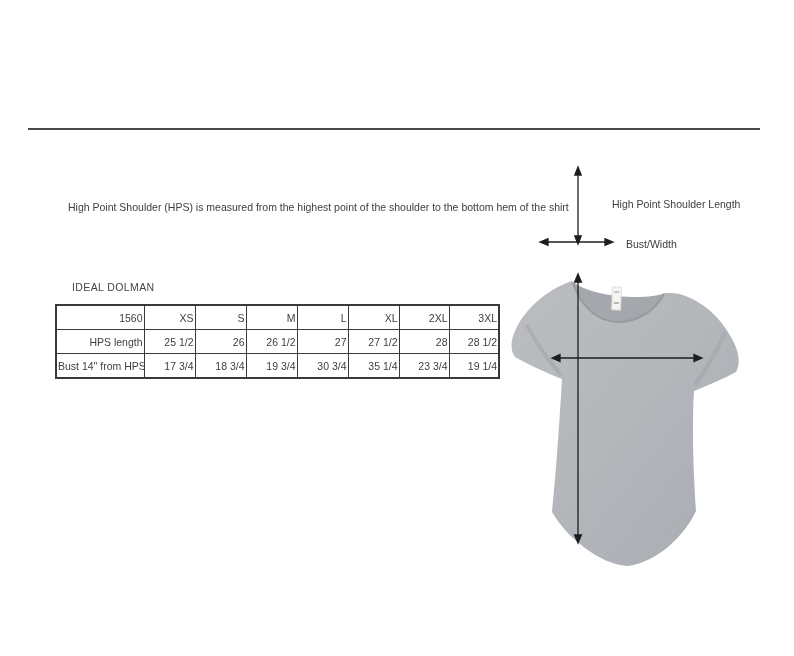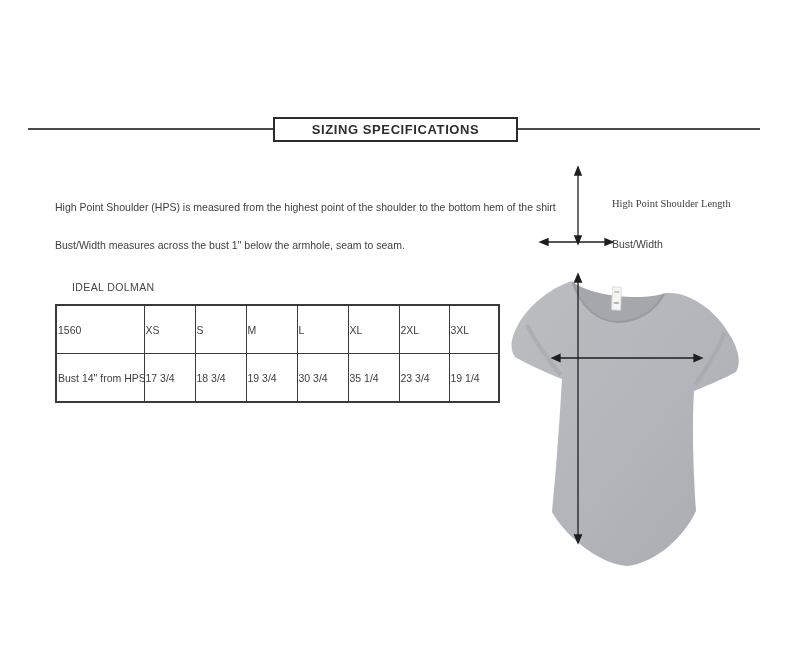--- a/index.html
+++ b/index.html
@@ -25,66 +25,62 @@
     background:#ffffff;border:2px solid #2b2b2b;
     box-sizing:border-box;
     display:flex;align-items:center;justify-content:center;
   }
   .title-box span{
     font-size:13px;font-weight:bold;color:#2d2d2d;
     letter-spacing:0.6px;white-space:nowrap;
   }
   
   .note{
-    position:absolute;left:55px;
+    position:absolute;left:68px;
     font-size:10.5px;color:#3e3e3e;white-space:nowrap;
   }
   .note-hps{top:201px;}
   .note-bust{top:239px;}
   
   .legend-label{
     position:absolute;left:612px;
     font-size:10.5px;color:#3e3e3e;white-space:nowrap;
   }
-  .legend-hps{top:198px;font-family:Liberation Serif, serif;}
-  .legend-bust{top:238px;}
+  .legend-hps{top:198px;}
+  .legend-bust{top:238px;margin-left:14px;}
   .legend-arrows{position:absolute;left:535px;top:162px;}
   
   .table-title{
     position:absolute;left:72px;top:281px;
     font-size:10.5px;color:#454545;letter-spacing:0.4px;
   }
   table.size-table{
     position:absolute;left:55px;top:304px;
     width:443px;border-collapse:collapse;
     border:2px solid #3a3a3a;
     table-layout:fixed;
   }
   table.size-table td{
     border:1px solid #3a3a3a;
-    height:15px;padding:16px 1px;
+    height:15px;padding:4px 1px;
     font-size:10.5px;color:#3e3e3e;
-    text-align:left;vertical-align:middle;
+    text-align:right;vertical-align:middle;
     white-space:nowrap;overflow:hidden;
   }
   
   .shirt{position:absolute;left:505px;top:263px;}
 </style>
 </head>
 <body>
 
 <div class="canvas">
 
   <div class="divider"></div>
-  <div class="title-box">
-    <span>SIZING SPECIFICATIONS</span>
-  </div>
 
   <div class="note note-hps">High Point Shoulder (HPS) is measured from the highest point of the shoulder to the bottom hem of the shirt</div>
-  <div class="note note-bust">Bust/Width measures across the bust 1" below the armhole, seam to seam.</div>
 
   <svg class="legend-arrows" width="90" height="95" viewBox="0 0 90 95">
     <g stroke="#1e1e1e" stroke-width="1.3" fill="#1e1e1e">
       <line x1="43" y1="9" x2="43" y2="78"></line>
       <polygon points="43,5 39.8,13 46.2,13"></polygon>
       <polygon points="43,82 39.8,74 46.2,74"></polygon>
       <line x1="9" y1="80" x2="74" y2="80"></line>
       <polygon points="5,80 13,76.8 13,83.2"></polygon>
       <polygon points="78,80 70,76.8 70,83.2"></polygon>
     </g>
@@ -107,20 +103,30 @@
     <tbody>
         <tr>
       <td>1560</td>
       <td>XS</td>
       <td>S</td>
       <td>M</td>
       <td>L</td>
       <td>XL</td>
       <td>2XL</td>
       <td>3XL</td>
+    </tr>
+    <tr>
+      <td>HPS length</td>
+      <td>25 1/2</td>
+      <td>26</td>
+      <td>26 1/2</td>
+      <td>27</td>
+      <td>27 1/2</td>
+      <td>28</td>
+      <td>28 1/2</td>
     </tr>
     <tr>
       <td>Bust 14" from HPS</td>
       <td>17 3/4</td>
       <td>18 3/4</td>
       <td>19 3/4</td>
       <td>30 3/4</td>
       <td>35 1/4</td>
       <td>23 3/4</td>
       <td>19 1/4</td>

